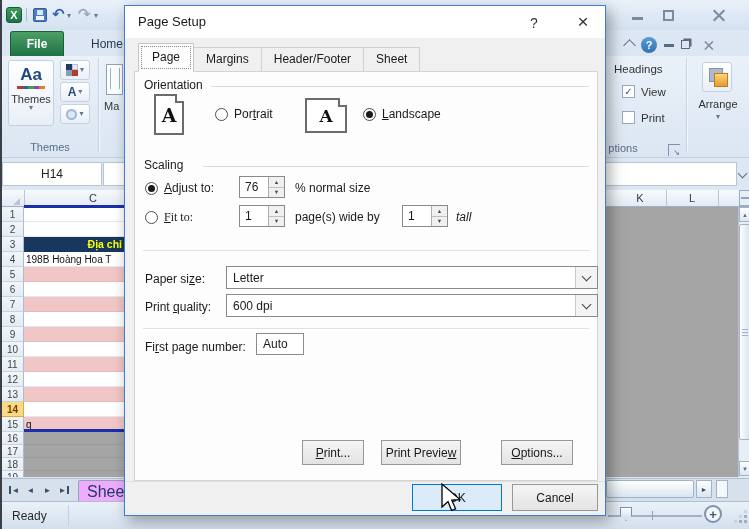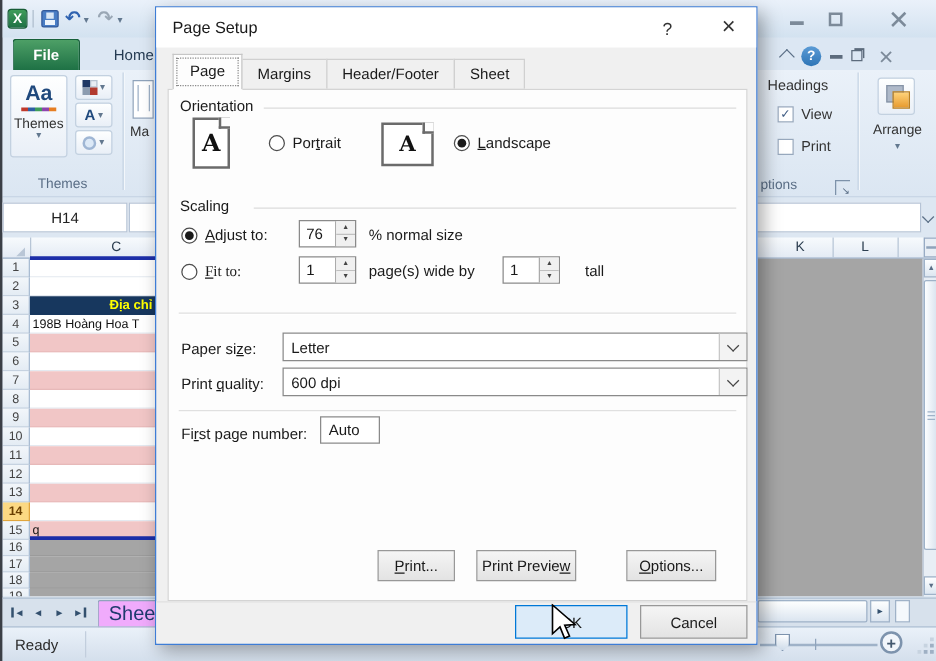--- a/index.html
+++ b/index.html
@@ -392,21 +392,21 @@
         </span>
       </div>
       <span class="dlabel" style="left:160px;top:138px;">page(s) wide by</span>
       <div class="spin" style="left:267px;top:133px;">
         <span class="sval">1</span>
         <span class="sbtns">
           <span>▲</span>
           <span>▼</span>
         </span>
       </div>
-      <span class="dlabel" style="left:333px;top:138px;">tall</span>
+      <span class="dlabel" style="left:321px;top:138px;font-style:italic;">tall</span>
 
       <div class="dsep" style="top:178px;"></div>
 
       <label class="dlabel" style="left:10px;top:200px;">Paper si<u>z</u>e:</label>
       <div class="combo" style="left:91px;top:194px;width:372px;">
         <span class="val">Letter</span>
         <span class="dd">
             <i class="chev"></i>
           </span>
       </div>

